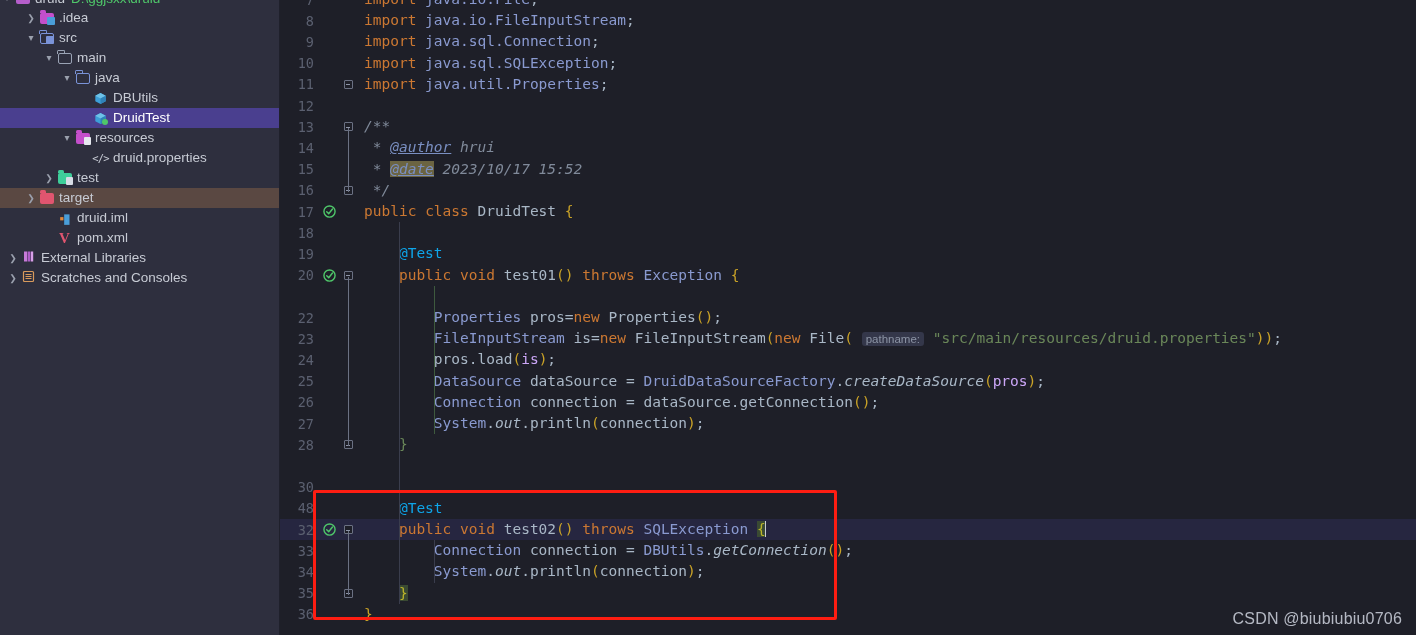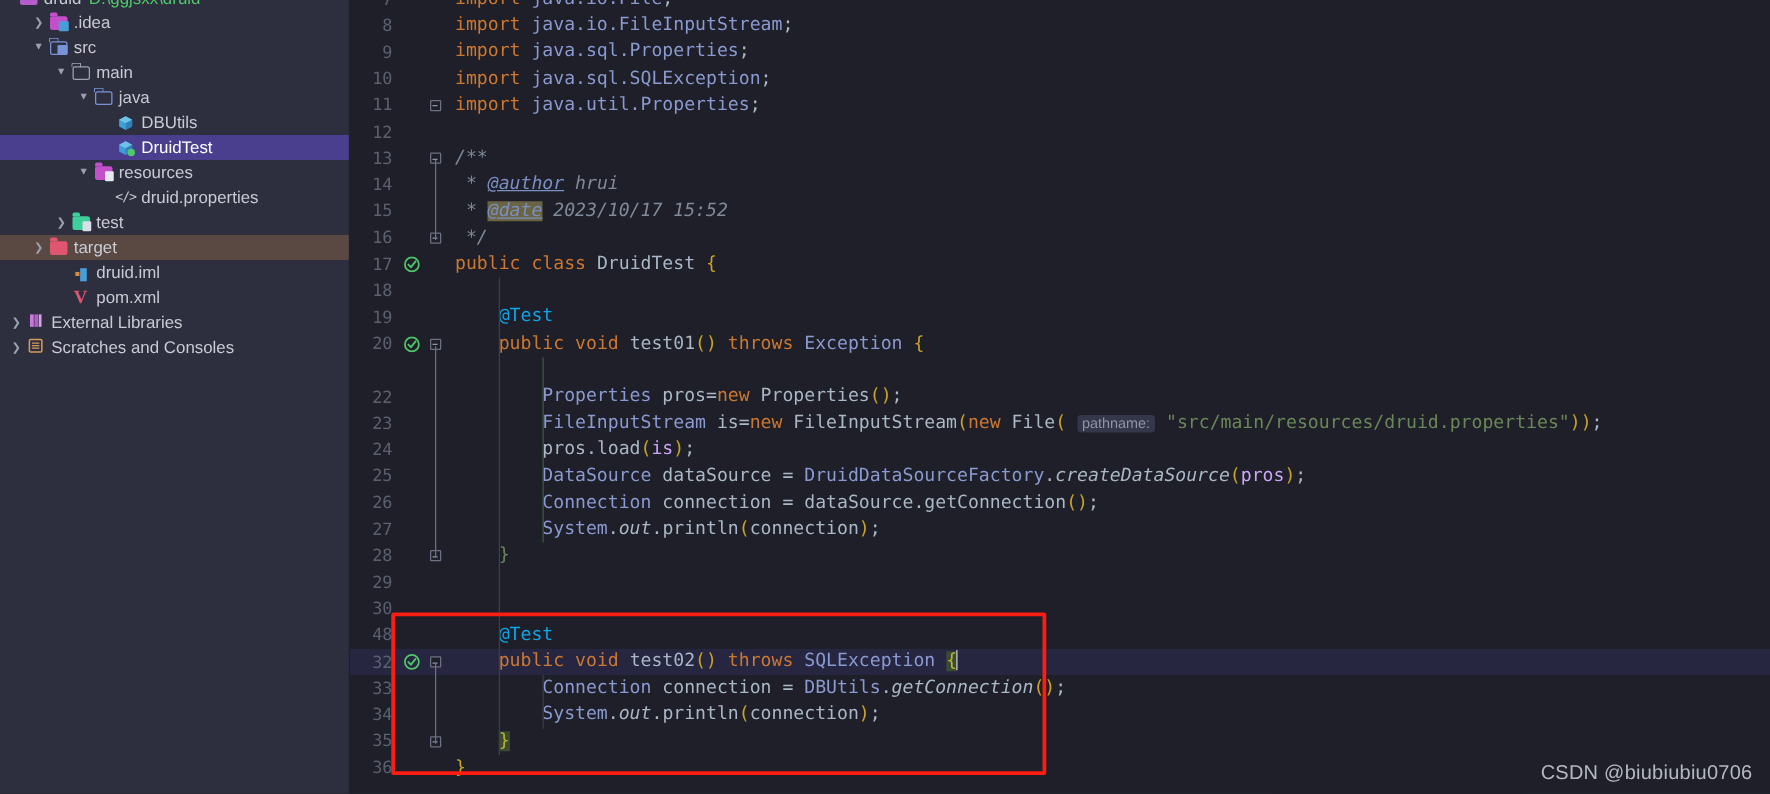--- a/index.html
+++ b/index.html
@@ -323,21 +323,21 @@
           </span>
           <span class="lbl">Scratches and Consoles</span>
         </div>
       </div>
   </div>
 
   <div id="editor">
     <div class="code-area" id="code-area">
         <div class="line" style="top: -11px; position: absolute; left: 0px; right: 0px;"><span class="lnum">7</span><span class="gutter-icons"></span><span class="fold-col"></span><span class="code-text"><span class="kw">import</span><span class="type"> java.io.File</span><span class="punc">;</span></span></div>
         <div class="line" style="top: 10.2px; position: absolute; left: 0px; right: 0px;"><span class="lnum">8</span><span class="gutter-icons"></span><span class="fold-col"></span><span class="code-text"><span class="kw">import</span><span class="type"> java.io.FileInputStream</span><span class="punc">;</span></span></div>
-        <div class="line" style="top: 31.4px; position: absolute; left: 0px; right: 0px;"><span class="lnum">9</span><span class="gutter-icons"></span><span class="fold-col"></span><span class="code-text"><span class="kw">import</span><span class="type"> java.sql.Properties</span><span class="punc">;</span></span></div>
+        <div class="line" style="top: 31.4px; position: absolute; left: 0px; right: 0px;"><span class="lnum">9</span><span class="gutter-icons"></span><span class="fold-col"></span><span class="code-text"><span class="kw">import</span><span class="type"> java.sql.Connection</span><span class="punc">;</span></span></div>
         <div class="line" style="top: 52.6px; position: absolute; left: 0px; right: 0px;"><span class="lnum">10</span><span class="gutter-icons"></span><span class="fold-col"></span><span class="code-text"><span class="kw">import</span><span class="type"> java.sql.SQLException</span><span class="punc">;</span></span></div>
         <div class="line" style="top: 73.8px; position: absolute; left: 0px; right: 0px;"><span class="lnum">11</span><span class="gutter-icons"></span><span class="fold-col"><span class="fold-box"></span></span><span class="code-text"><span class="kw">import</span><span class="type"> java.util.Properties</span><span class="punc">;</span></span></div>
         <div class="line" style="top: 95px; position: absolute; left: 0px; right: 0px;"><span class="lnum">12</span><span class="gutter-icons"></span><span class="fold-col"></span><span class="code-text"></span></div>
         <div class="line" style="top: 116.2px; position: absolute; left: 0px; right: 0px;"><span class="lnum">13</span><span class="gutter-icons"></span><span class="fold-col"><span class="fold-box"></span></span><span class="code-text"><span class="cmt">/**</span></span></div>
         <div class="line" style="top: 137.4px; position: absolute; left: 0px; right: 0px;"><span class="lnum">14</span><span class="gutter-icons"></span><span class="fold-col"></span><span class="code-text"> <span class="cmt">* </span><span class="tag">@author</span><span class="cmt"> hrui</span></span></div>
         <div class="line" style="top: 158.6px; position: absolute; left: 0px; right: 0px; justify-content: space-between;"><span class="lnum">15</span><span class="gutter-icons"></span><span class="fold-col"></span><span class="code-text"> <span class="cmt">* </span><span class="tag2">@date</span><span class="cmt"> 2023/10/17 15:52</span></span></div>
         <div class="line" style="top: 179.8px; position: absolute; left: 0px; right: 0px;"><span class="lnum">16</span><span class="gutter-icons"></span><span class="fold-col"><span class="fold-box"></span></span><span class="code-text"><span class="cmt"> */</span></span></div>
         <div class="line" style="top: 201px; position: absolute; left: 0px; right: 0px;"><span class="lnum">17</span><span class="gutter-icons"><svg class="run-mark" viewBox="0 0 14 14">
               <circle cx="7" cy="7" r="6" fill="none" stroke="#4fc76a" stroke-width="1.5"></circle>
               <path d="M4 7.2 L6.2 9.4 L10.2 4.4" fill="none" stroke="#4fc76a" stroke-width="1.6" stroke-linecap="round"></path>
@@ -348,21 +348,20 @@
               <circle cx="7" cy="7" r="6" fill="none" stroke="#4fc76a" stroke-width="1.5"></circle>
               <path d="M4 7.2 L6.2 9.4 L10.2 4.4" fill="none" stroke="#4fc76a" stroke-width="1.6" stroke-linecap="round"></path>
             </svg></span><span class="fold-col"><span class="fold-box"></span></span><span class="code-text">    <span class="kw">public</span> <span class="kw">void</span> <span class="meth">test01</span><span class="brc">()</span> <span class="kw">throws</span> <span class="type">Exception</span> <span class="brc">{</span></span></div>
         <div class="line" style="top: 307px; position: absolute; left: 0px; right: 0px;"><span class="lnum">22</span><span class="gutter-icons"></span><span class="fold-col"></span><span class="code-text">        <span class="type">Properties</span> <span class="punc">pros</span><span class="punc">=</span><span class="kw">new</span> <span class="cls">Properties</span><span class="brc">()</span><span class="punc">;</span></span></div>
         <div class="line" style="top: 328.2px; position: absolute; left: 0px; right: 0px;"><span class="lnum">23</span><span class="gutter-icons"></span><span class="fold-col"></span><span class="code-text">        <span class="type">FileInputStream</span> <span class="punc">is</span><span class="punc">=</span><span class="kw">new</span> <span class="cls">FileInputStream</span><span class="brc">(</span><span class="kw">new</span> <span class="cls">File</span><span class="brc">(</span> <span class="hint">pathname:</span> <span class="str">"src/main/resources/druid.properties"</span><span class="brc">)</span><span class="brc">)</span><span class="punc">;</span></span></div>
         <div class="line" style="top: 349.4px; position: absolute; left: 0px; right: 0px;"><span class="lnum">24</span><span class="gutter-icons"></span><span class="fold-col"></span><span class="code-text">        <span class="punc">pros</span><span class="punc">.</span><span class="meth">load</span><span class="brc">(</span><span class="par">is</span><span class="brc">)</span><span class="punc">;</span></span></div>
         <div class="line" style="top: 370.6px; position: absolute; left: 0px; right: 0px;"><span class="lnum">25</span><span class="gutter-icons"></span><span class="fold-col"></span><span class="code-text">        <span class="type">DataSource</span> <span class="punc">dataSource</span> <span class="punc">=</span> <span class="type">DruidDataSourceFactory</span><span class="punc">.</span><span class="methi" style="font-style:italic">createDataSource</span><span class="brc">(</span><span class="par">pros</span><span class="brc">)</span><span class="punc">;</span></span></div>
         <div class="line" style="top: 391.8px; position: absolute; left: 0px; right: 0px;"><span class="lnum">26</span><span class="gutter-icons"></span><span class="fold-col"></span><span class="code-text">        <span class="type">Connection</span> <span class="punc">connection</span> <span class="punc">=</span> <span class="punc">dataSource</span><span class="punc">.</span><span class="meth">getConnection</span><span class="brc">()</span><span class="punc">;</span></span></div>
         <div class="line" style="top: 413px; position: absolute; left: 0px; right: 0px;"><span class="lnum">27</span><span class="gutter-icons"></span><span class="fold-col"></span><span class="code-text">        <span class="type">System</span><span class="punc">.</span><span class="fld">out</span><span class="punc">.</span><span class="meth">println</span><span class="brc">(</span><span class="punc">connection</span><span class="brc">)</span><span class="punc">;</span></span></div>
         <div class="line" style="top: 434.2px; position: absolute; left: 0px; right: 0px;"><span class="lnum">28</span><span class="gutter-icons"></span><span class="fold-col"><span class="fold-box"></span></span><span class="code-text">    <span class="brc" style="color:#6a8759">}</span></span></div>
-        <div class="line" style="top: 455.4px; position: absolute; left: 0px; right: 0px;"><span class="lnum">29</span><span class="gutter-icons"></span><span class="fold-col"></span><span class="code-text"></span></div>
         <div class="line" style="top: 476.6px; position: absolute; left: 0px; right: 0px;"><span class="lnum">30</span><span class="gutter-icons"></span><span class="fold-col"></span><span class="code-text"></span></div>
         <div class="line" style="top: 497.8px; position: absolute; left: 0px; right: 0px;"><span class="lnum">48</span><span class="gutter-icons"></span><span class="fold-col"></span><span class="code-text">    <span class="anno">@Test</span></span></div>
         <div class="line current" style="top: 519px; position: absolute; left: 0px; right: 0px; justify-content: center;"><span class="lnum">32</span><span class="gutter-icons"><svg class="run-mark" viewBox="0 0 14 14">
               <circle cx="7" cy="7" r="6" fill="none" stroke="#4fc76a" stroke-width="1.5"></circle>
               <path d="M4 7.2 L6.2 9.4 L10.2 4.4" fill="none" stroke="#4fc76a" stroke-width="1.6" stroke-linecap="round"></path>
             </svg></span><span class="fold-col"><span class="fold-box"></span></span><span class="code-text">    <span class="kw">public</span> <span class="kw">void</span> <span class="meth">test02</span><span class="brc">()</span> <span class="kw">throws</span> <span class="type">SQLException</span> <span class="brcm">{</span><span class="cursor"></span></span></div>
         <div class="line" style="top: 540.2px; position: absolute; left: 0px; right: 0px;"><span class="lnum">33</span><span class="gutter-icons"></span><span class="fold-col"></span><span class="code-text">        <span class="type">Connection</span> <span class="punc">connection</span> <span class="punc">=</span> <span class="type">DBUtils</span><span class="punc">.</span><span class="methi" style="font-style:italic">getConnection</span><span class="brc">()</span><span class="punc">;</span></span></div>
         <div class="line" style="top: 561.4px; position: absolute; left: 0px; right: 0px;"><span class="lnum">34</span><span class="gutter-icons"></span><span class="fold-col"></span><span class="code-text">        <span class="type">System</span><span class="punc">.</span><span class="fld">out</span><span class="punc">.</span><span class="meth">println</span><span class="brc">(</span><span class="punc">connection</span><span class="brc">)</span><span class="punc">;</span></span></div>
         <div class="line" style="top: 582.6px; position: absolute; left: 0px; right: 0px;"><span class="lnum">35</span><span class="gutter-icons"></span><span class="fold-col"><span class="fold-box"></span></span><span class="code-text">    <span class="brcm">}</span></span></div>
         <div class="line" style="top: 603.8px; position: absolute; left: 0px; right: 0px;"><span class="lnum">36</span><span class="gutter-icons"></span><span class="fold-col"></span><span class="code-text"><span class="brc">}</span></span></div>

